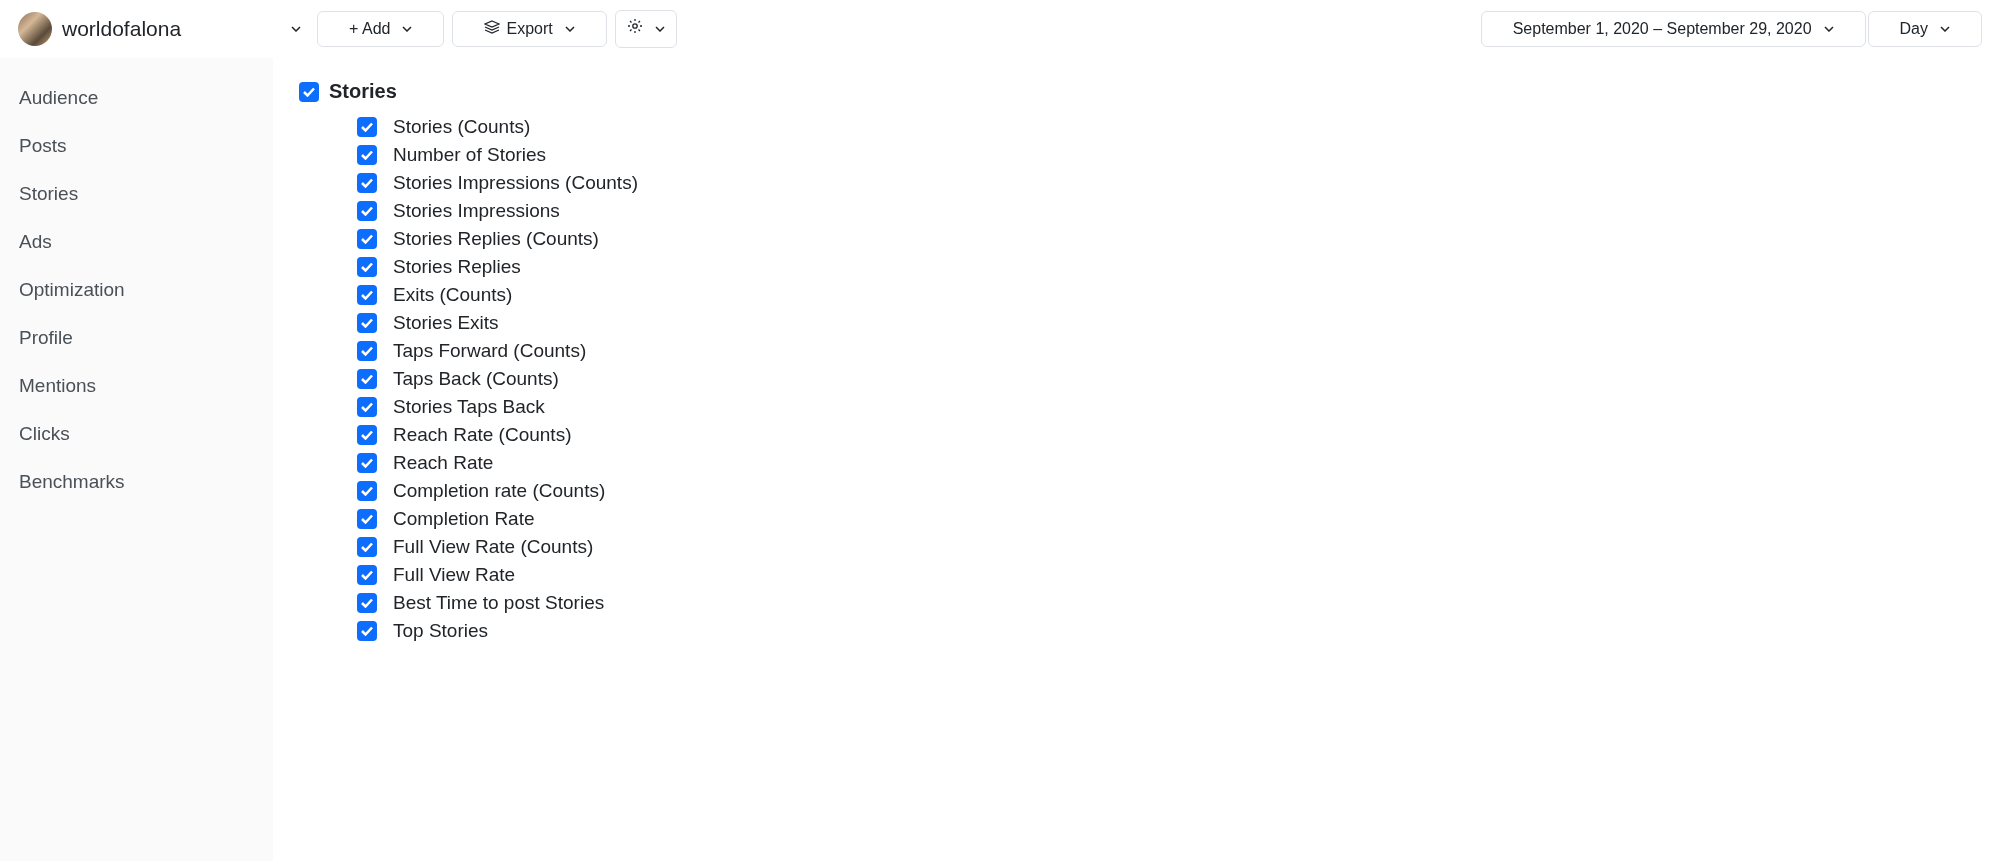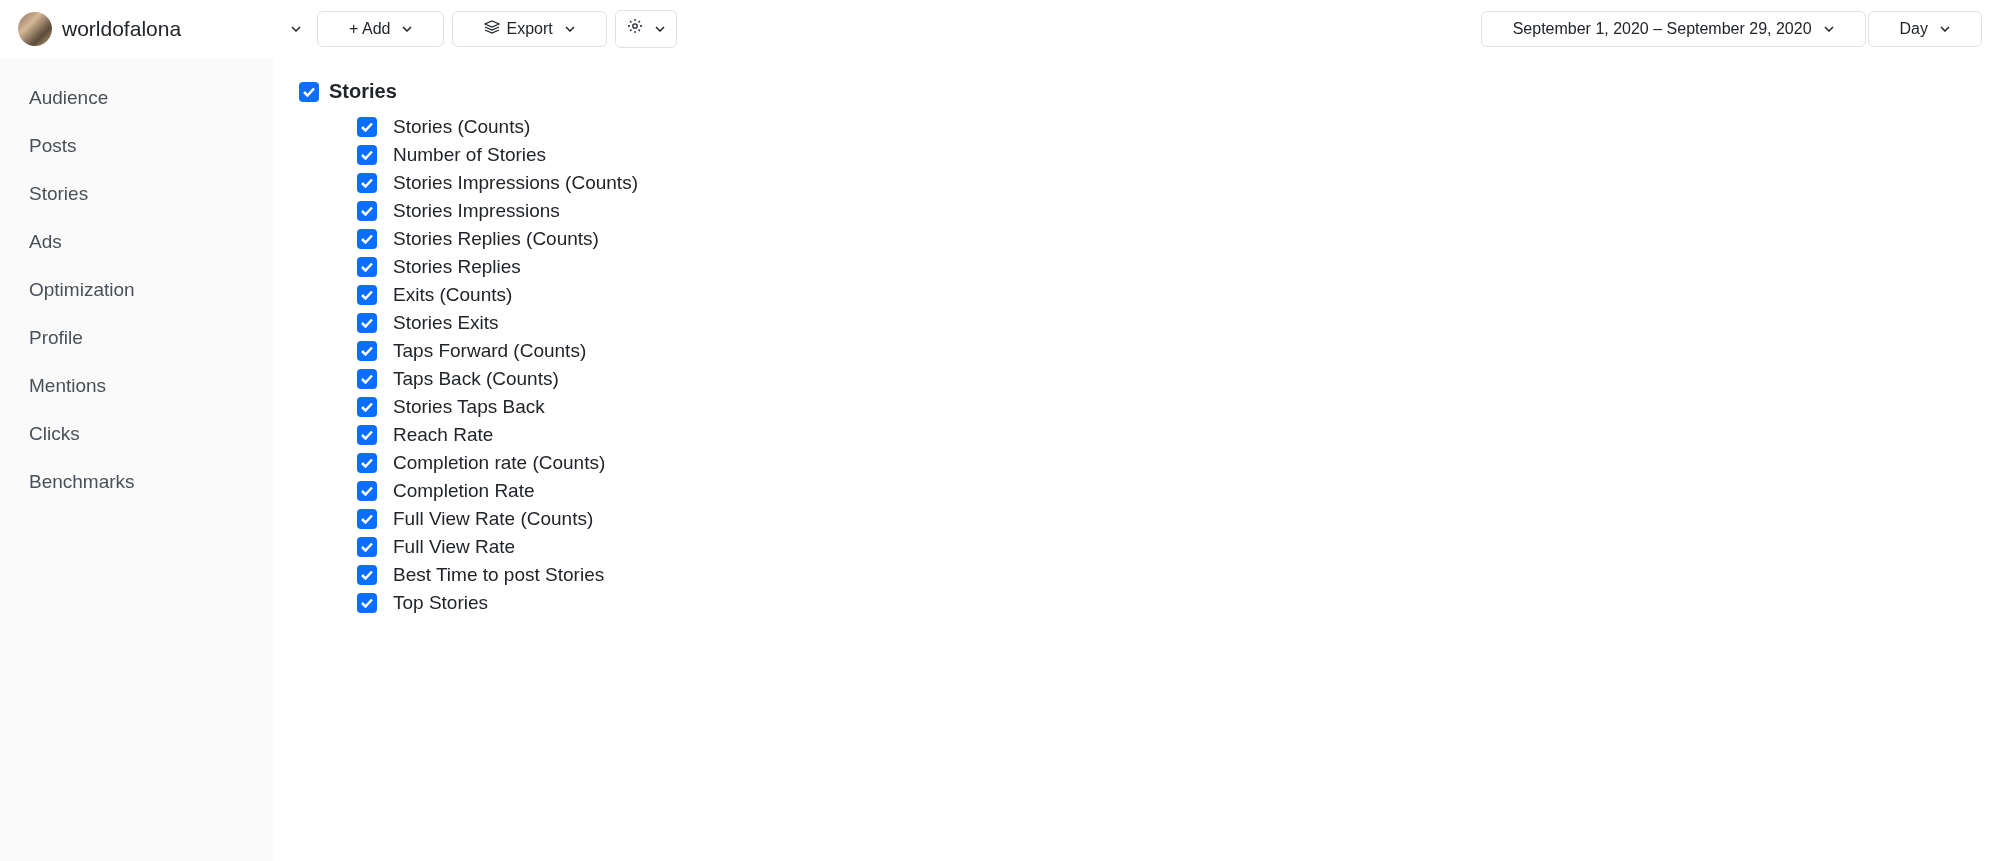--- a/index.html
+++ b/index.html
@@ -79,21 +79,21 @@
       gap: 2px;
     }
     .body-wrap {
       display: flex;
       width: 100%;
     }
     .sidebar {
       width: 273px;
       flex-shrink: 0;
       background: #fafafa;
-      padding: 16px 11px;
+      padding: 16px 1px;
       min-height: calc(100vh - 58px);
     }
     .sidebar-item {
       padding: 13px 18px;
       font-size: 19px;
       color: #495057;
       cursor: pointer;
     }
     .content {
       flex: 1;
@@ -334,20 +334,28 @@
               </svg>
             </div>
             <span class="metric-label">Stories Taps Back</span>
           </div>
           <div class="metric-item">
             <div class="checkbox">
               <svg viewBox="0 0 12 10">
                 <path d="M1 5 L4.5 8.5 L11 1.5"></path>
               </svg>
             </div>
+            <span class="metric-label">Reach Rate (Counts)</span>
+          </div>
+          <div class="metric-item">
+            <div class="checkbox">
+              <svg viewBox="0 0 12 10">
+                <path d="M1 5 L4.5 8.5 L11 1.5"></path>
+              </svg>
+            </div>
             <span class="metric-label">Reach Rate</span>
           </div>
           <div class="metric-item">
             <div class="checkbox">
               <svg viewBox="0 0 12 10">
                 <path d="M1 5 L4.5 8.5 L11 1.5"></path>
               </svg>
             </div>
             <span class="metric-label">Completion rate (Counts)</span>
           </div>

